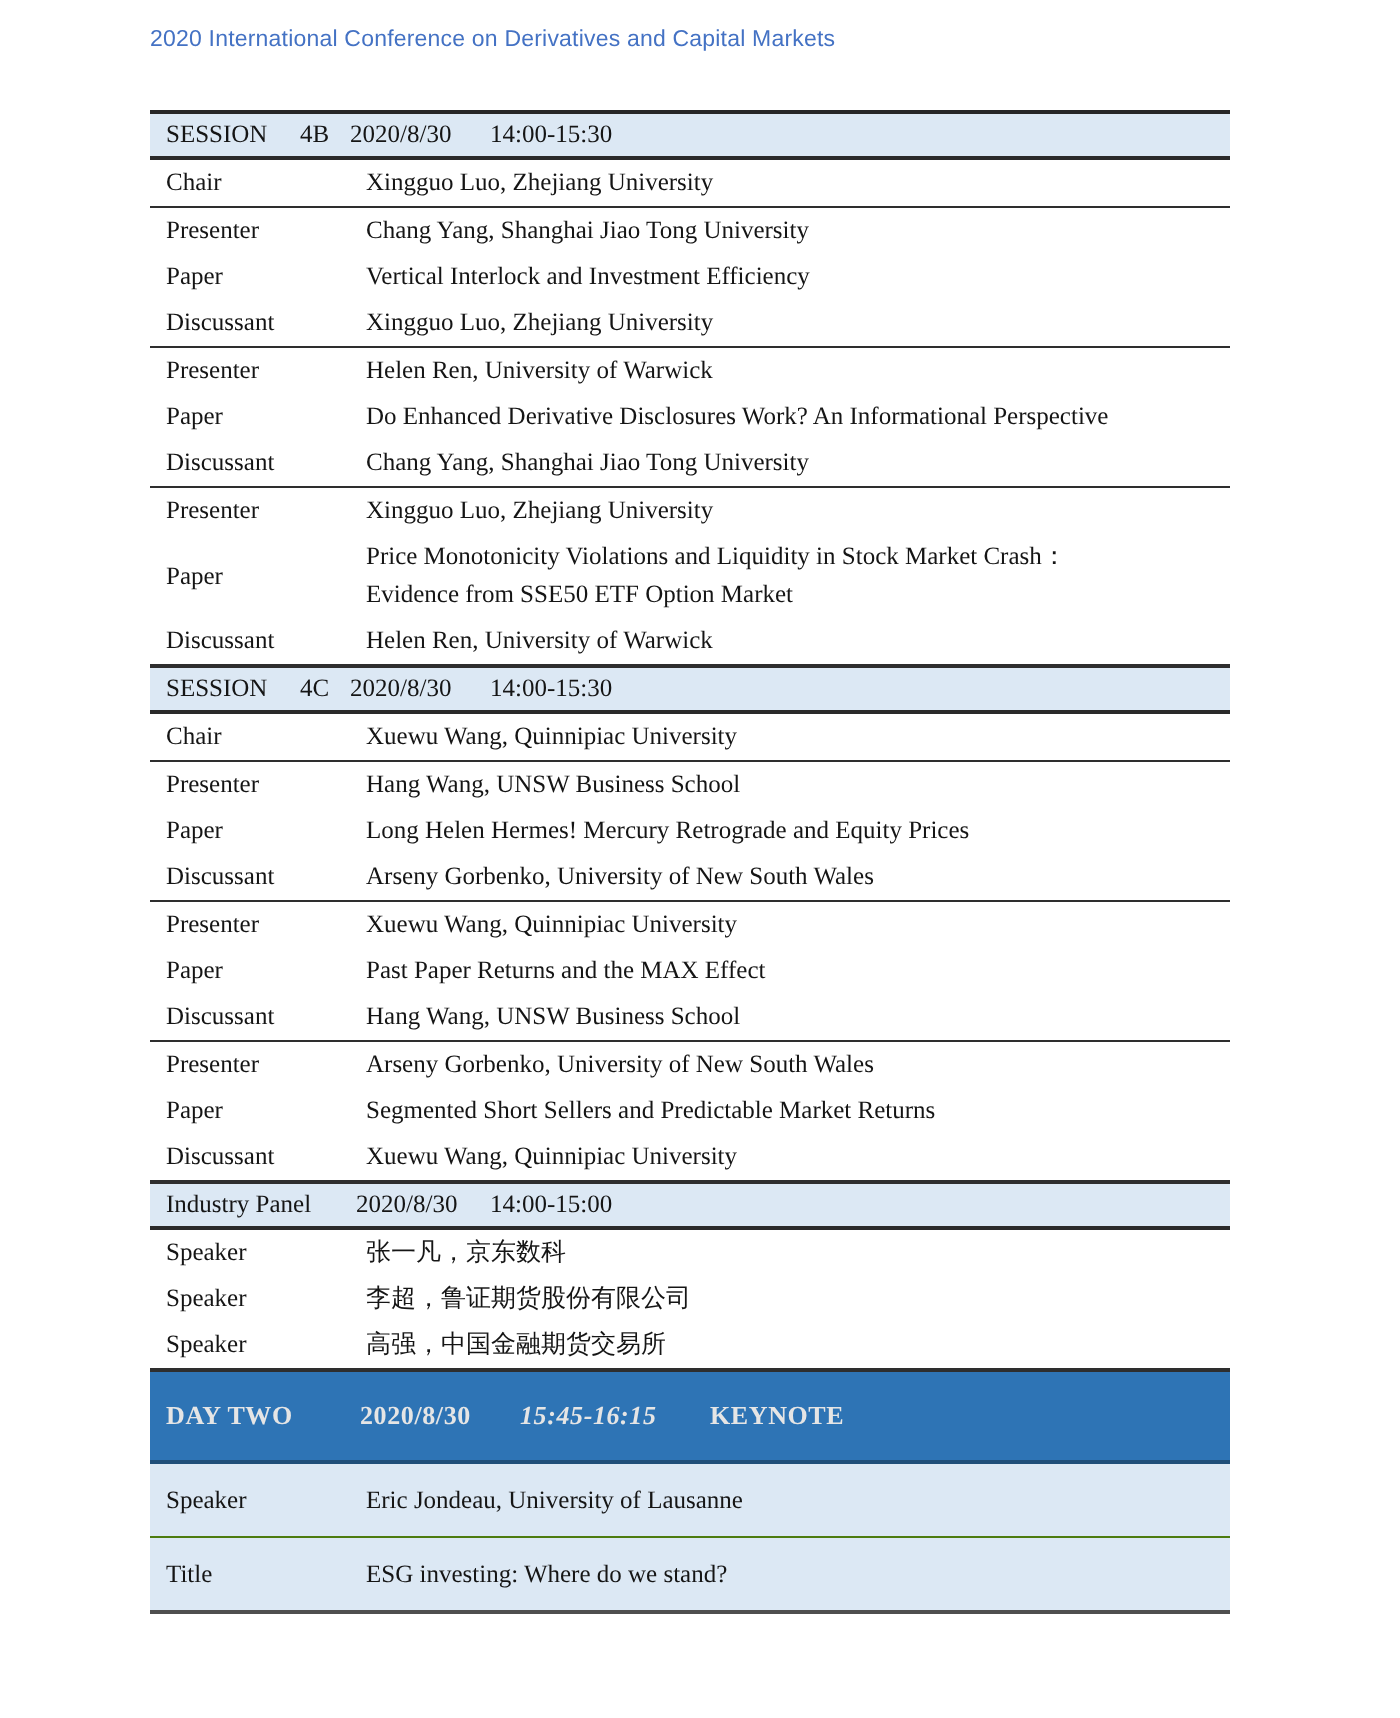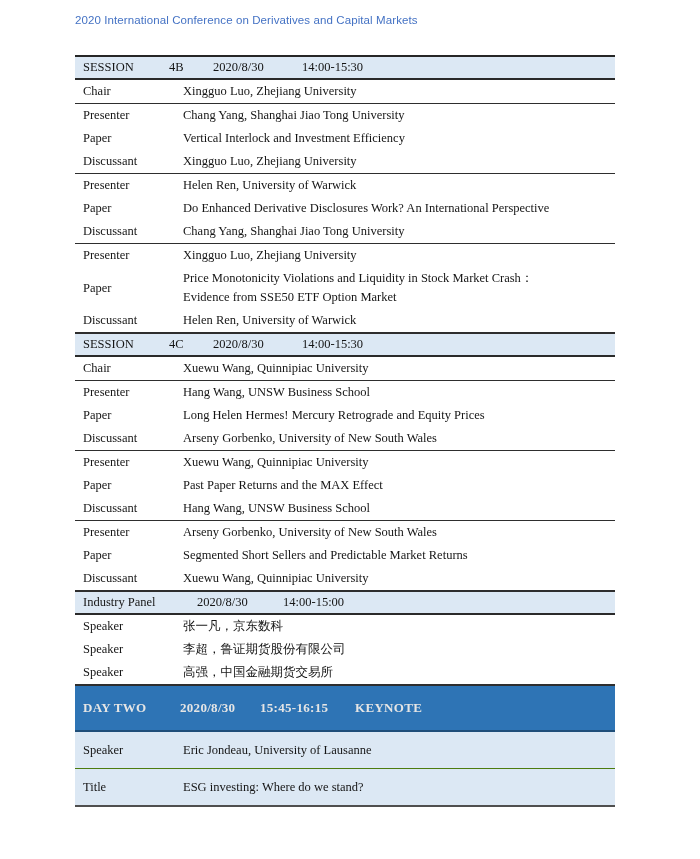--- a/index.html
+++ b/index.html
@@ -13,34 +13,34 @@
     font-size:11.5px;color:#4472C4;letter-spacing:0.1px;white-space:nowrap;
   }
   .conf-table{
     position:absolute;left:75px;top:55px;width:540px;
     border-top:2px solid #262626;border-bottom:2.5px solid #4f4f4f;
   }
   .section{box-sizing:border-box;}
   .sec-header{background:#dce8f4;border-bottom:2px solid #2a2a2a;}
   .sec-pairs{border-bottom:1.6px solid #2e2e2e;}
   .row{display:flex;align-items:center;padding-left:8px;font-size:12.5px;line-height:1.3;}
-  .header-row{min-height:21px;gap:19px;}
+  .header-row{min-height:21px;}
   .pair-row{min-height:23px;}
   .cell-label{width:100px;flex-shrink:0;}
   .cell-value{flex:1;padding-right:6px;}
   .hw-label-s{width:67px;flex-shrink:0;}
   .hw-code{width:25px;flex-shrink:0;}
   .hw-date{width:70px;flex-shrink:0;}
   .hw-label-p{width:95px;flex-shrink:0;}
   .hw-date-p{width:67px;flex-shrink:0;}
   .sec-daytwo{background:#2e74b5;border-bottom:2.5px solid #1f4e79;}
   .daytwo-row{min-height:44px;color:#e5e5e5;font-weight:bold;font-size:13px;letter-spacing:0.3px;}
   .dw-label{width:97px;flex-shrink:0;}
   .dw-date{width:80px;flex-shrink:0;}
-  .dw-time{width:95px;flex-shrink:0;}
+  .dw-time{width:95px;flex-shrink:0;font-style:italic;}
   .sec-highlight{background:#dce8f4;}
   .sec-highlight .pair-row{min-height:36px;}
   .sec-highlight + .sec-highlight{border-top:1px solid #4d7c0f;}
   .pair-row.multi{padding-top:2px;padding-bottom:2px;}
   .pair-row.multi .line{line-height:19px;}
   
   .sec-pairs:has(+ .sec-header),.sec-pairs:has(+ .sec-daytwo){border-bottom-width:2.2px;}
 </style>
 </head>
 <body>
@@ -76,21 +76,21 @@
           <span class="cell-value">Xingguo Luo, Zhejiang University</span>
         </div>
       </div>
       <div class="section sec-pairs">
         <div class="row pair-row">
           <span class="cell-label">Presenter</span>
           <span class="cell-value">Helen Ren, University of Warwick</span>
         </div>
         <div class="row pair-row">
           <span class="cell-label">Paper</span>
-          <span class="cell-value">Do Enhanced Derivative Disclosures Work? An International Perspective</span>
+          <span class="cell-value">Do Enhanced Derivative Disclosures Work? An Informational Perspective</span>
         </div>
         <div class="row pair-row">
           <span class="cell-label">Discussant</span>
           <span class="cell-value">Chang Yang, Shanghai Jiao Tong University</span>
         </div>
       </div>
       <div class="section sec-pairs">
         <div class="row pair-row">
           <span class="cell-label">Presenter</span>
           <span class="cell-value">Xingguo Luo, Zhejiang University</span>

